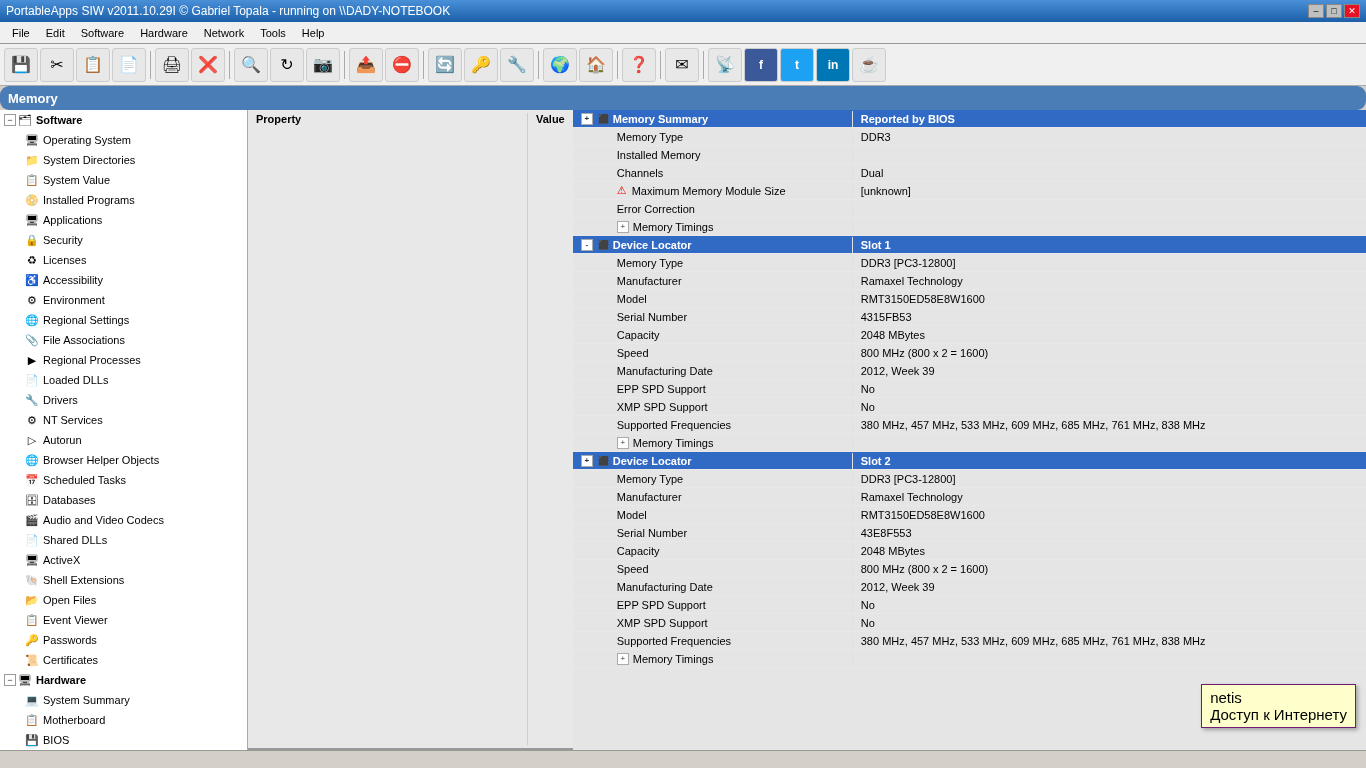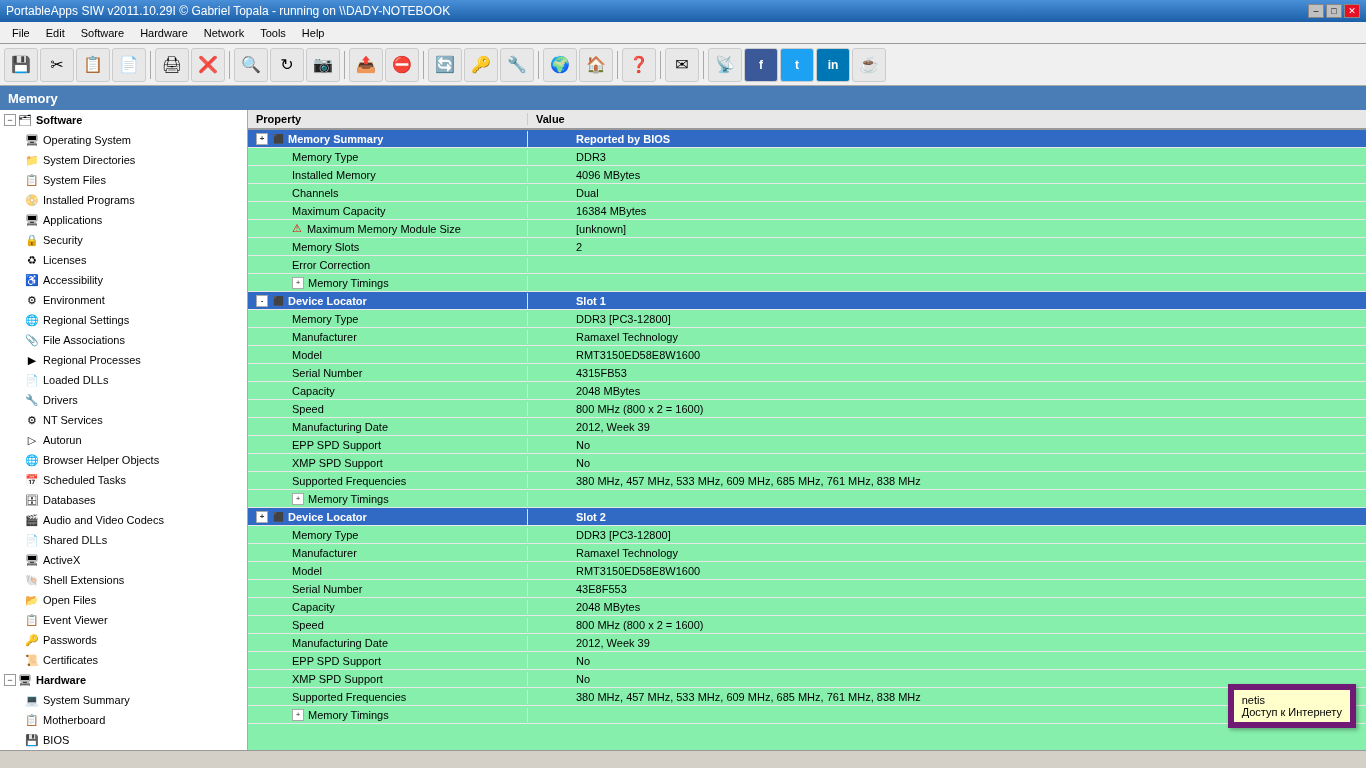--- a/index.html
+++ b/index.html
@@ -67,20 +67,21 @@
     
     #section-header {
       background: #4a7db5;
       color: white;
       height: 24px;
       display: flex;
       align-items: center;
       padding: 0 8px;
       font-size: 13px;
       font-weight: bold;
+      border-radius: 9px;
     }
 
     
     #main-layout {
       display: flex;
       height: calc(768px - 22px - 22px - 42px - 24px - 18px);
     }
 
     
     #sidebar {
@@ -101,24 +102,24 @@
       white-space: nowrap;
       font-size: 11px;
     }
 
     .tree-icon { width: 16px; height: 16px; margin-right: 3px; display: inline-flex; align-items: center; justify-content: center; font-size: 13px; flex-shrink: 0; }
     .expand-icon { width: 12px; height: 12px; display: inline-flex; align-items: center; justify-content: center; font-size: 9px; flex-shrink: 0; margin-right: 1px; border: 1px solid #999; background: white; color: #333; }
 
     
     #content {
       flex: 1;
-      background: #86efac;
+      background: #e5e5e5;
       overflow: hidden;
       display: flex;
-      flex-direction: column;
+      flex-direction: row;
     }
 
     
     #table-header {
       display: flex;
       background: #e8e8e8;
       border-bottom: 2px solid #999;
       font-weight: bold;
       font-size: 11px;
       padding: 3px 0;
@@ -148,21 +149,21 @@
     }
 
     .cell-property {
       width: 280px;
       padding: 1px 8px;
       border-right: 1px solid #e0e0e0;
       display: flex;
       align-items: center;
       gap: 2px;
     }
-    .cell-value { flex: 1; padding: 1px 8px; margin-left: 40px; }
+    .cell-value { flex: 1; padding: 1px 8px; }
 
     .expand-cell { width: 12px; height: 12px; border: 1px solid #aaa; display: inline-flex; align-items: center; justify-content: center; font-size: 8px; cursor: pointer; background: white; color: #333; flex-shrink: 0; margin-right: 2px; }
     .row-icon { width: 14px; height: 14px; display: inline-flex; align-items: center; justify-content: center; font-size: 11px; flex-shrink: 0; }
 
     
     #statusbar {
       background: #d4d0c8;
       border-top: 1px solid #999;
       height: 18px;
       display: flex;
@@ -170,23 +171,23 @@
       padding: 0 4px;
       font-size: 10px;
     }
 
     
     #notification {
       position: fixed;
       bottom: 40px;
       right: 10px;
       background: #ffffcc;
-      border: 6px solid #701a75;
+      border: 1px solid #701a75;
       padding: 4px 8px;
-      font-size: 11px;
+      font-size: 15px;
       box-shadow: 2px 2px 4px rgba(0,0,0,0.3);
     }
   </style>
 </head>
 <body>
 
 <div id="titlebar">
   <span>PortableApps SIW v2011.10.29I  © Gabriel Topala - running on \\DADY-NOTEBOOK</span>
   <div id="titlebar-controls">
     <div class="title-btn">–</div>
@@ -257,21 +258,21 @@
         <span>Operating System</span>
       </div>
       <div class="tree-item" style="padding-left: 20px;">
         <span style="width: 4px; display: inline-block;"></span>
         <span class="tree-icon" style="font-size: 11px;">📁</span>
         <span>System Directories</span>
       </div>
       <div class="tree-item" style="padding-left: 20px;">
         <span style="width: 4px; display: inline-block;"></span>
         <span class="tree-icon" style="font-size: 11px;">📋</span>
-        <span>System Files</span>
+        <span>System Value</span>
       </div>
       <div class="tree-item" style="padding-left: 20px;">
         <span style="width: 4px; display: inline-block;"></span>
         <span class="tree-icon" style="font-size: 11px;">📀</span>
         <span>Installed Programs</span>
       </div>
       <div class="tree-item" style="padding-left: 20px;">
         <span style="width: 4px; display: inline-block;"></span>
         <span class="tree-icon" style="font-size: 11px;">🖥</span>
         <span>Applications</span>
@@ -427,50 +428,35 @@
             <span style="display: inline-block; width: 34px;"></span>
             <span>Memory Type</span>
           </div>
           <div class="cell-value">DDR3</div>
         </div>
         <div class="table-row">
           <div class="cell-property">
             <span style="display: inline-block; width: 34px;"></span>
             <span>Installed Memory</span>
           </div>
-          <div class="cell-value">4096 MBytes</div>
         </div>
         <div class="table-row">
           <div class="cell-property">
             <span style="display: inline-block; width: 34px;"></span>
             <span>Channels</span>
           </div>
           <div class="cell-value">Dual</div>
-        </div>
-        <div class="table-row">
-          <div class="cell-property">
-            <span style="display: inline-block; width: 34px;"></span>
-            <span>Maximum Capacity</span>
-          </div>
-          <div class="cell-value">16384 MBytes</div>
         </div>
         <div class="table-row">
           <div class="cell-property">
             <span style="display: inline-block; width: 34px;"></span>
             <span style="color: rgb(238, 0, 0); margin-right: 3px; font-size: 11px;">⚠</span>
             <span>Maximum Memory Module Size</span>
           </div>
           <div class="cell-value">[unknown]</div>
-        </div>
-        <div class="table-row">
-          <div class="cell-property">
-            <span style="display: inline-block; width: 34px;"></span>
-            <span>Memory Slots</span>
-          </div>
-          <div class="cell-value">2</div>
         </div>
         <div class="table-row">
           <div class="cell-property">
             <span style="display: inline-block; width: 34px;"></span>
             <span>Error Correction</span>
           </div>
         </div>
         <div class="table-row">
           <div class="cell-property">
             <span style="display: inline-block; width: 34px;"></span>

